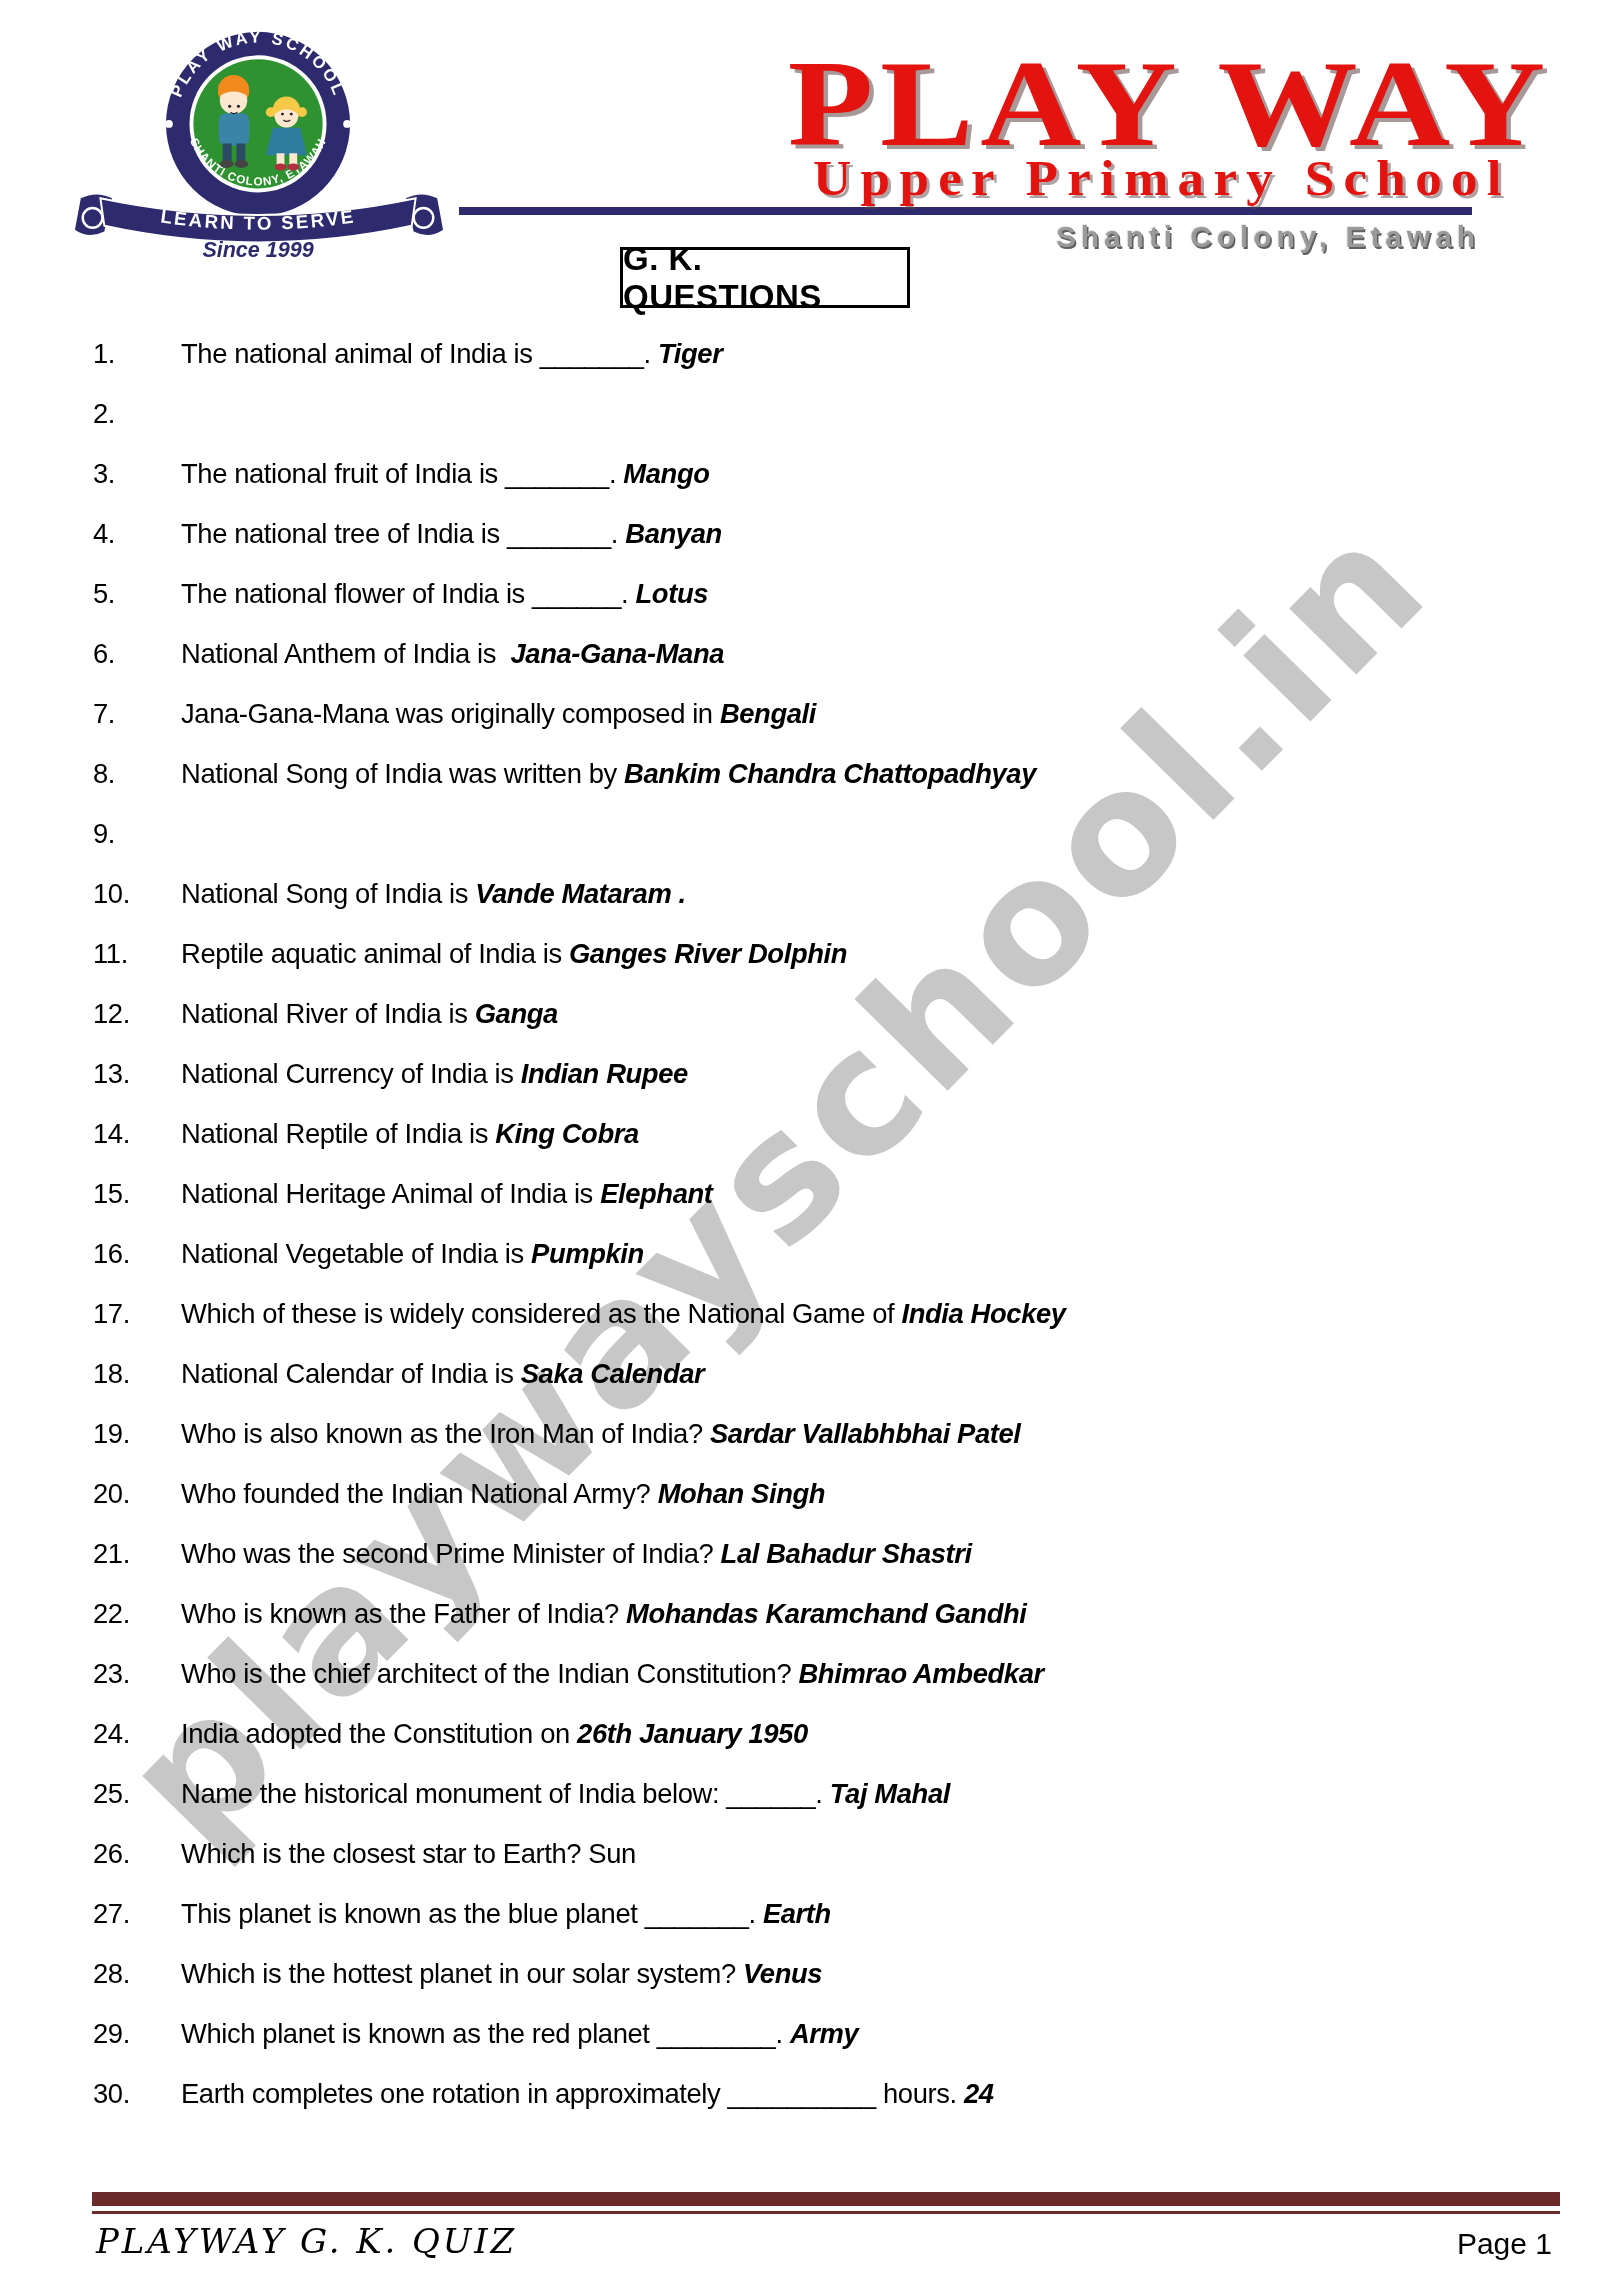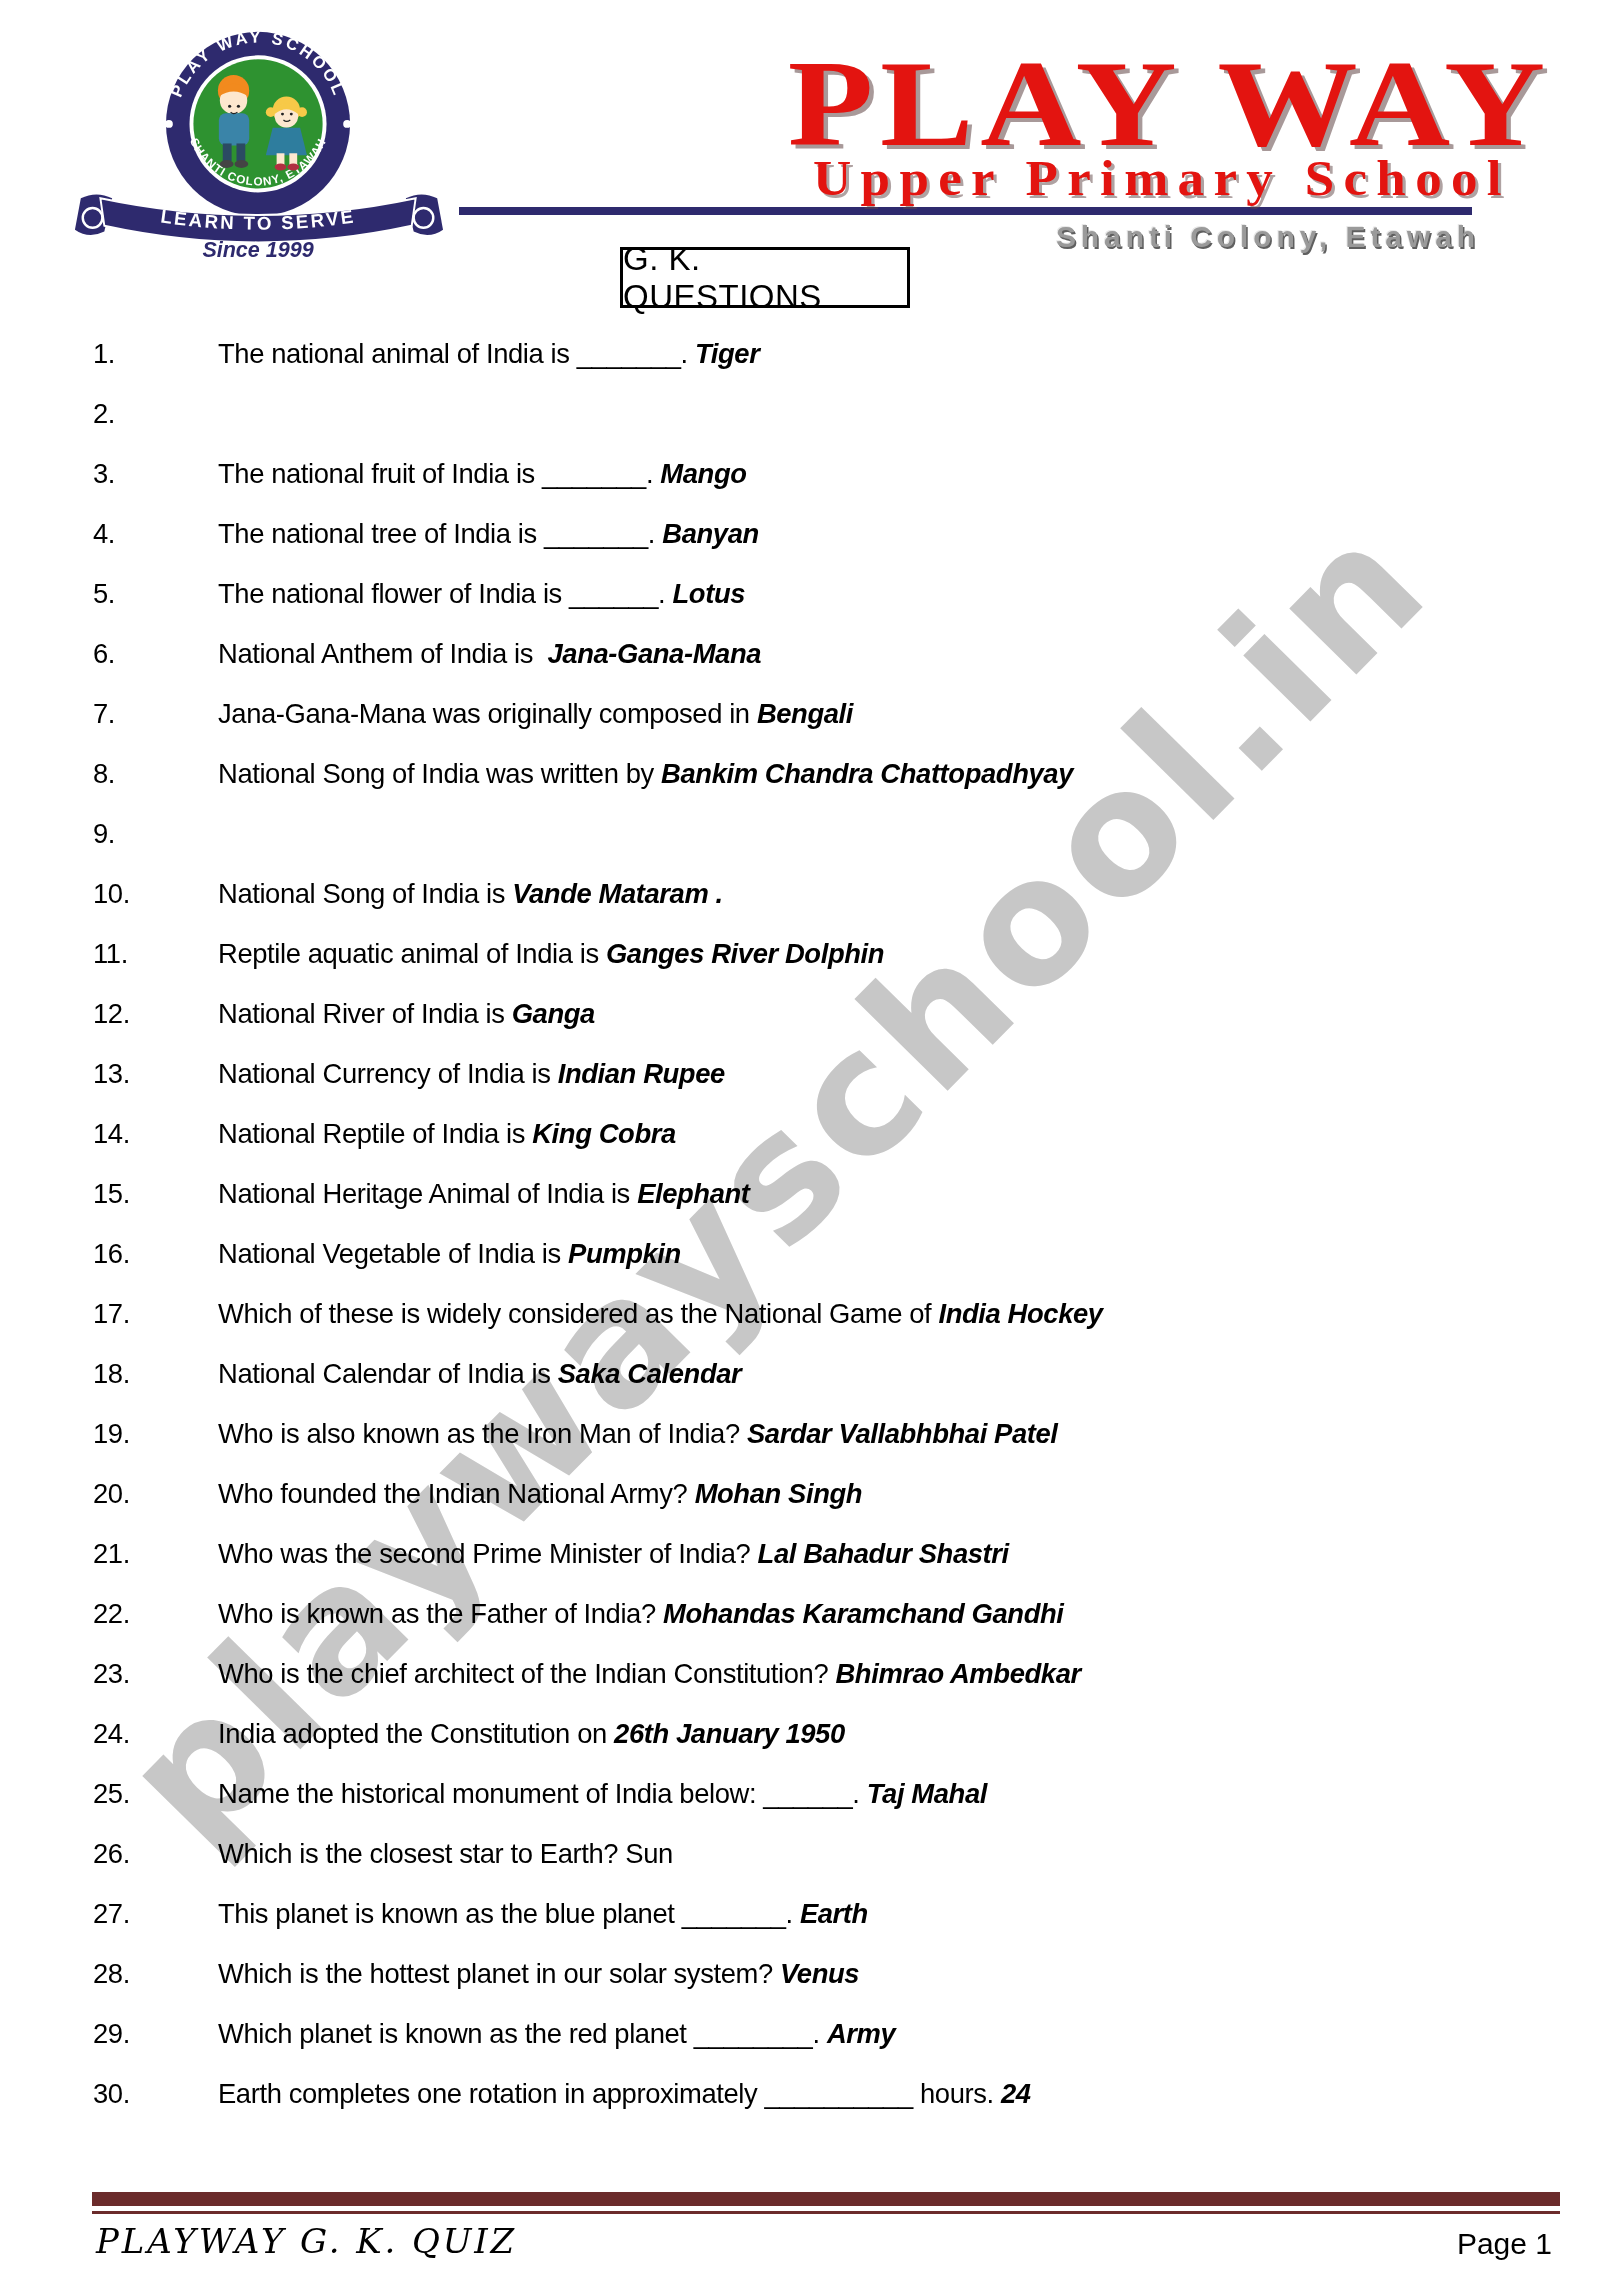--- a/index.html
+++ b/index.html
@@ -39,36 +39,36 @@
     font-size:30px;line-height:33px;margin-top:4.9px;font-weight:bold;
     color:var(--address-grey,#9a9a9a);letter-spacing:4.9px;
     text-shadow:1.5px 1.5px 0 #5f5f5f, -1px -1px 0 #e8e8e8;
     white-space:nowrap;
   }
   
   .gk-box{
     position:absolute;left:620px;top:247px;width:290px;height:61px;
     border:3.9px solid #000;box-sizing:border-box;z-index:2;background:#fff;
     display:flex;align-items:center;justify-content:center;
-    font-weight:normal;font-size:33px;letter-spacing:0.5px;
+    font-weight:bold;font-size:33px;letter-spacing:0.5px;
   }
   
   .watermark{
     position:absolute;left:-155px;top:1078px;width:1862px;z-index:0;
     text-align:center;font-family:"DejaVu Sans", sans-serif;font-weight:bold;
     font-size:172px;line-height:206px;letter-spacing:6.9px;
     color:var(--watermark-grey,#c7c7c7);
     transform:rotate(-45.5deg);
     user-select:none;pointer-events:none;
   }
   
   .questions{position:absolute;left:93px;top:324px;right:93px;z-index:1;}
   .q-row{display:flex;height:60px;line-height:60px;font-size:27.4px;letter-spacing:-0.4px;white-space:nowrap;}
   .q-num{width:88px;flex:none;}
-  .q-text{white-space:pre;margin-left:37px;}
+  .q-text{white-space:pre;}
   .q-answer{font-weight:bold;white-space:pre;font-style:italic;}
   
   .footer-bar{position:absolute;left:92px;right:61px;top:2192px;height:13.7px;background:var(--footer-maroon,#6b2b2b);z-index:1;}
   .footer-thinline{position:absolute;left:92px;right:61px;top:2211px;height:2.9px;background:var(--footer-maroon,#6b2b2b);z-index:1;}
   .footer-left{
     position:absolute;left:96px;top:2221px;z-index:1;
     font-family:"DejaVu Serif", serif;font-style:italic;font-weight:normal;
     font-size:34px;letter-spacing:2.9px;
   }
   .footer-right{

